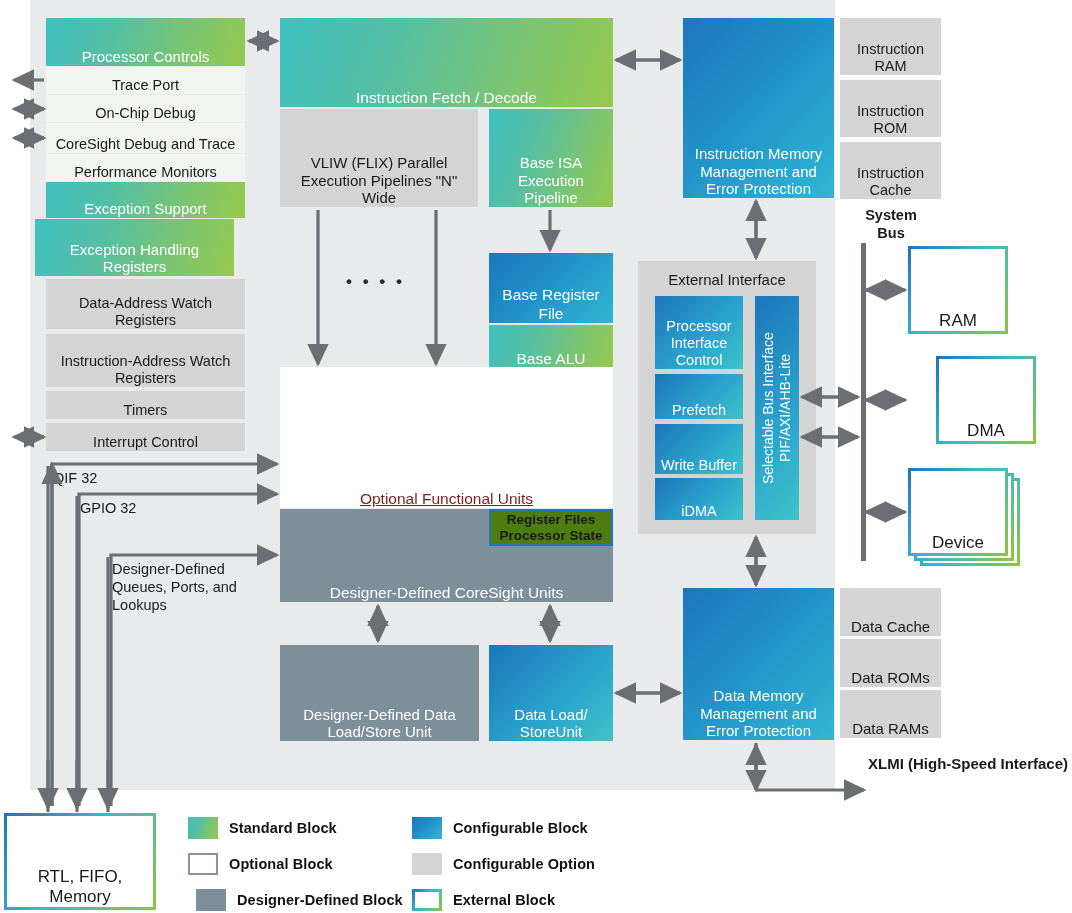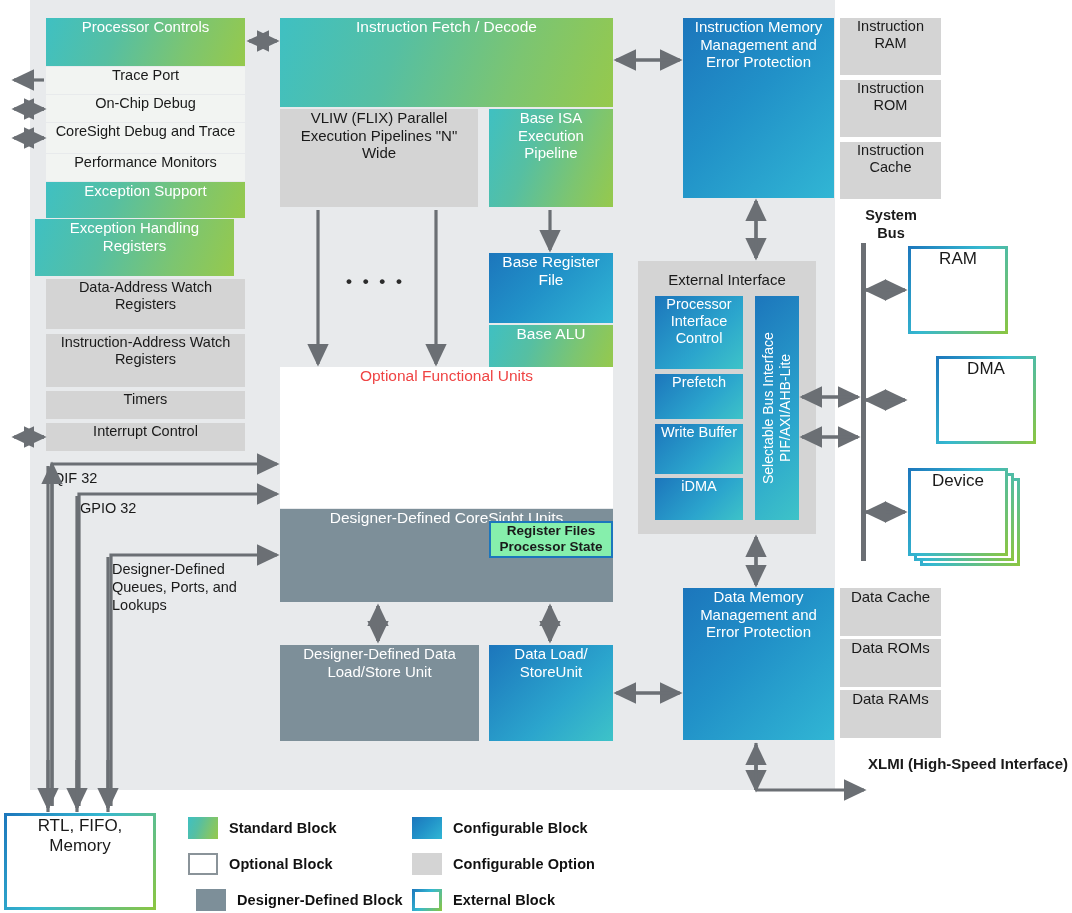--- a/index.html
+++ b/index.html
@@ -4,32 +4,32 @@
 <style>
   html,body{margin:0;padding:0;}
   body{
     width:1072px;height:913px;background:#ffffff;
     font-family:"Liberation Sans","DejaVu Sans",sans-serif;
     position:relative;overflow:hidden;
   }
   #stage{position:absolute;left:0;top:0;width:1072px;height:913px;}
   .abs{position:absolute;box-sizing:border-box;}
   .blk{
-    display:flex;align-items:flex-start;justify-content:center;text-align:center;
+    display:flex;align-items:flex-end;justify-content:center;text-align:center;
     line-height:1.18;
   }
   
   .f-green{background:linear-gradient(110deg,#3fc0c2 0%,#56bfa2 35%,#7cc571 70%,#96c94c 100%);color:#fff;}
   .f-blue{background:linear-gradient(135deg,#1c76bc 0%,#2191c8 45%,#31b6d4 100%);color:#fff;}
   .f-blue2{background:linear-gradient(135deg,#1c76bc 0%,#2ba5cd 60%,#3ec3c8 100%);color:#fff;}
   .f-gray{background:#d4d4d4;color:#1a1a1a;}
   .f-lgray{background:#f2f4f2;color:#1a1a1a;}
   .f-dgray{background:#7d8f99;color:#ffffff;}
-  .f-white{background:#ffffff;color:#ef4444;}
-  .f-opt{background:#86efac;color:#1a1a1a;border:2px solid #1c76bc;margin-top:12px;}
+  .f-white{background:#ffffff;color:#7f1d1d;text-decoration:underline;}
+  .f-opt{background:#4d7c0f;color:#1a1a1a;border:2px solid #1c76bc;}
   .panel{background:#e8eaec;}
   
   .f-ext{
     background:#ffffff;color:#1a1a1a;
     border:3px solid transparent;
     background-image:linear-gradient(#fff,#fff),linear-gradient(125deg,#1c76bc 0%,#35b8d0 45%,#8cc63f 100%);
     background-origin:border-box;background-clip:padding-box,border-box;
   }
   .ghost{border:3px solid transparent;background-image:linear-gradient(#fff,#fff),linear-gradient(125deg,#1c76bc 0%,#35b8d0 45%,#8cc63f 100%);background-origin:border-box;background-clip:padding-box,border-box;}
   .vert{writing-mode:vertical-rl;transform:rotate(180deg);}

